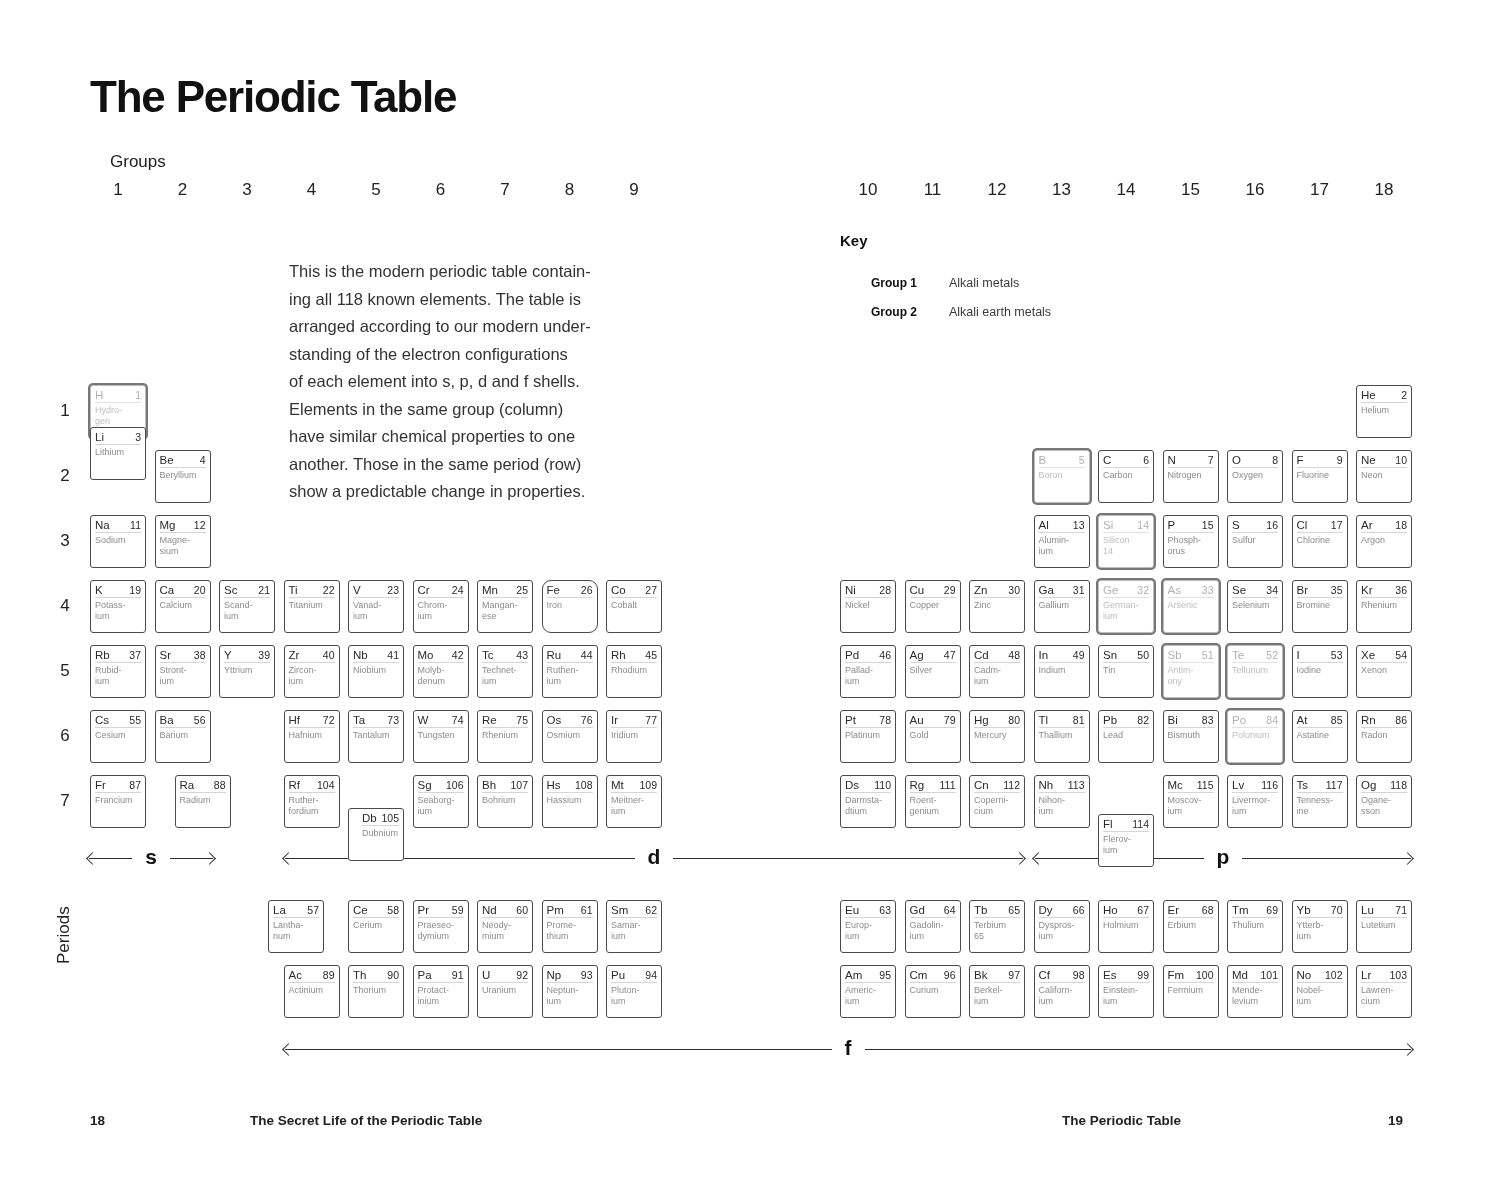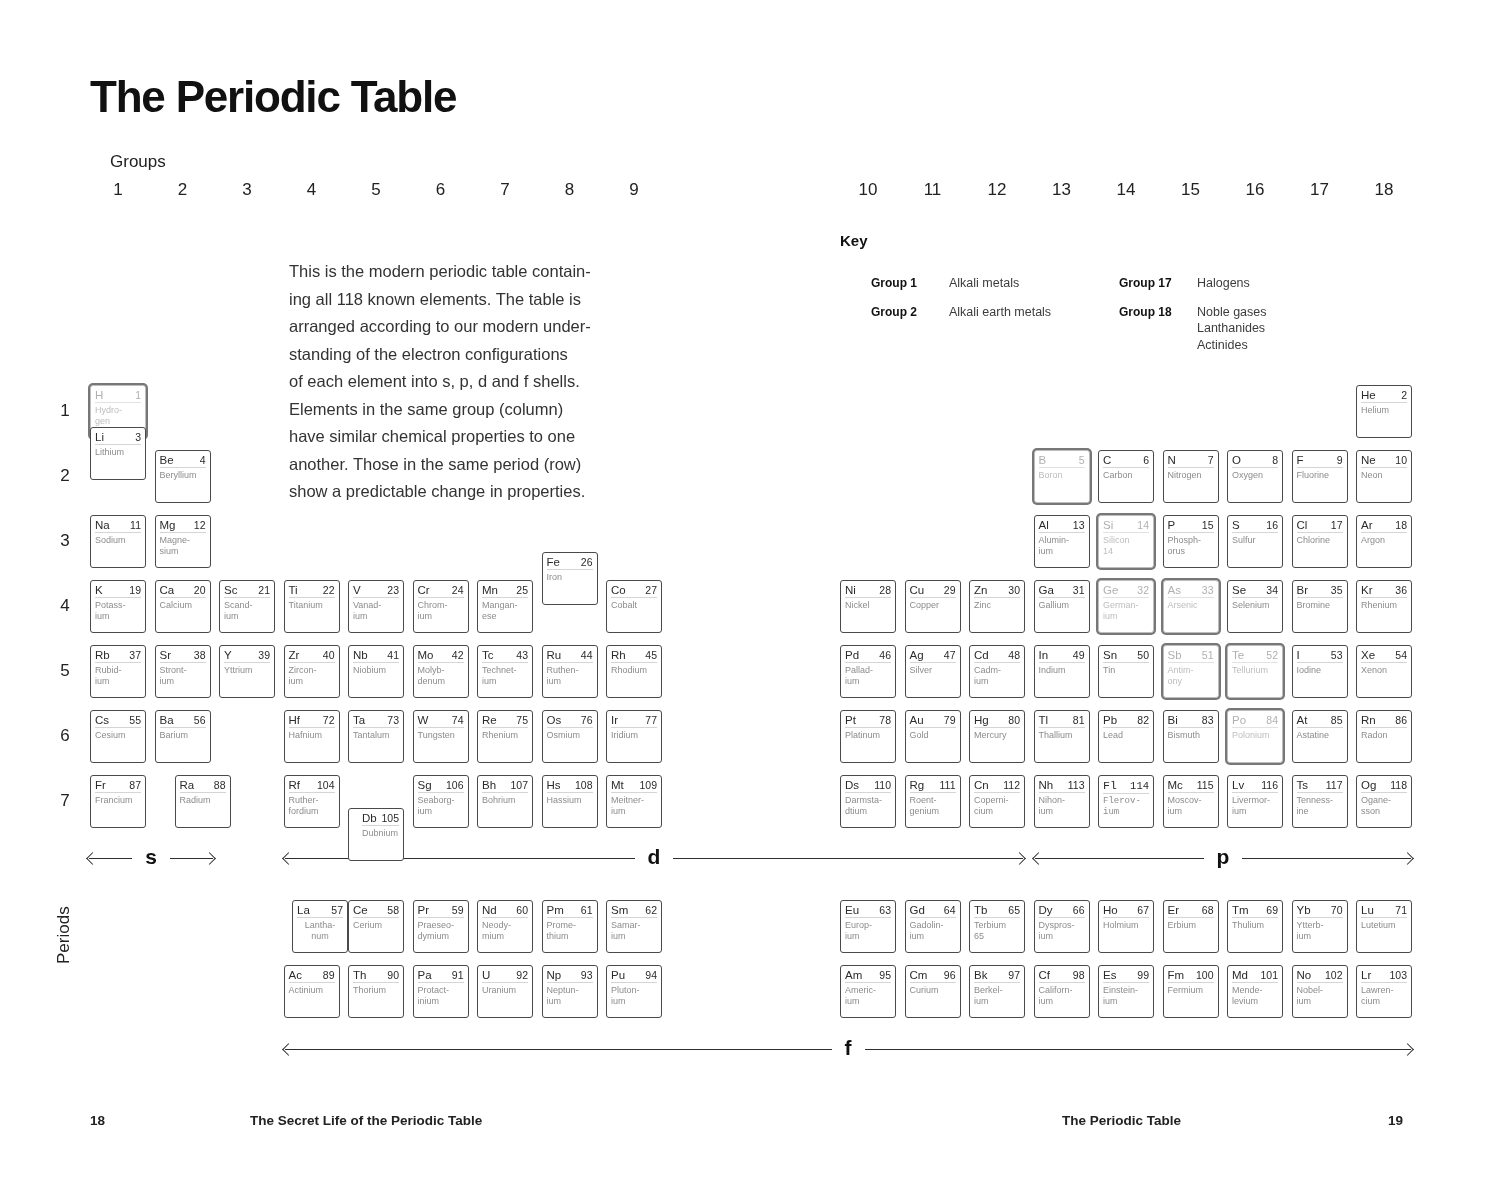--- a/index.html
+++ b/index.html
@@ -73,36 +73,20 @@
               <div class="key-value">Alkali metals</div>
             </div>
           </div>
           <div class="key-row">
             <div class="key-label">Group 2</div>
             <div class="key-values">
               <div class="key-value">Alkali earth metals</div>
             </div>
           </div>
         </div>
-      <div class="key-col right" id="key-right">
-          <div class="key-row">
-            <div class="key-label">Group 17</div>
-            <div class="key-values">
-              <div class="key-value">Halogens</div>
-            </div>
-          </div>
-          <div class="key-row">
-            <div class="key-label">Group 18</div>
-            <div class="key-values">
-              <div class="key-value">Noble gases</div>
-              <div class="key-value">Lanthanides</div>
-              <div class="key-value">Actinides</div>
-            </div>
-          </div>
-        </div>
     </div>
   </div>
 
   <div class="block-arrow" style="left:88px; top:846px; width:126px;">
     <span class="ah left"></span>
     <span class="aline"></span>
     <span class="alabel">s</span>
     <span class="aline"></span>
     <span class="ah right"></span>
   </div>
@@ -314,21 +298,21 @@
 ium</div>
     </div>
     <div class="cell" style="left: 477px; top: 580px;">
       <div class="hdr">
         <div class="sym">Mn</div>
         <div class="num">25</div>
       </div>
       <div class="nm">Mangan-
 ese</div>
     </div>
-    <div class="cell" style="left: 541.5px; top: 552px;">
+    <div class="cell" style="left: 541.5px; top: 580px; border-radius: 9px;">
       <div class="hdr">
         <div class="sym">Fe</div>
         <div class="num">26</div>
       </div>
       <div class="nm">Iron</div>
     </div>
     <div class="cell" style="left: 606px; top: 580px;">
       <div class="hdr">
         <div class="sym">Co</div>
         <div class="num">27</div>
@@ -737,21 +721,21 @@
 cium</div>
     </div>
     <div class="cell" style="left: 1033.5px; top: 775px;">
       <div class="hdr">
         <div class="sym">Nh</div>
         <div class="num">113</div>
       </div>
       <div class="nm">Nihon-
 ium</div>
     </div>
-    <div class="cell" style="left: 1098px; top: 775px; font-family: Liberation Mono, monospace;">
+    <div class="cell" style="left: 1098px; top: 814px;">
       <div class="hdr">
         <div class="sym">Fl</div>
         <div class="num">114</div>
       </div>
       <div class="nm">Flerov-
 ium</div>
     </div>
     <div class="cell" style="left: 1162.5px; top: 775px;">
       <div class="hdr">
         <div class="sym">Mc</div>
@@ -777,21 +761,21 @@
 ine</div>
     </div>
     <div class="cell" style="left: 1356px; top: 775px;">
       <div class="hdr">
         <div class="sym">Og</div>
         <div class="num">118</div>
       </div>
       <div class="nm">Ogane-
 sson</div>
     </div>
-    <div class="cell" style="left: 292px; top: 900px; text-align: center;">
+    <div class="cell" style="left: 268px; top: 900px;">
       <div class="hdr">
         <div class="sym">La</div>
         <div class="num">57</div>
       </div>
       <div class="nm">Lantha-
 num</div>
     </div>
     <div class="cell" style="left: 348px; top: 900px;">
       <div class="hdr">
         <div class="sym">Ce</div>

